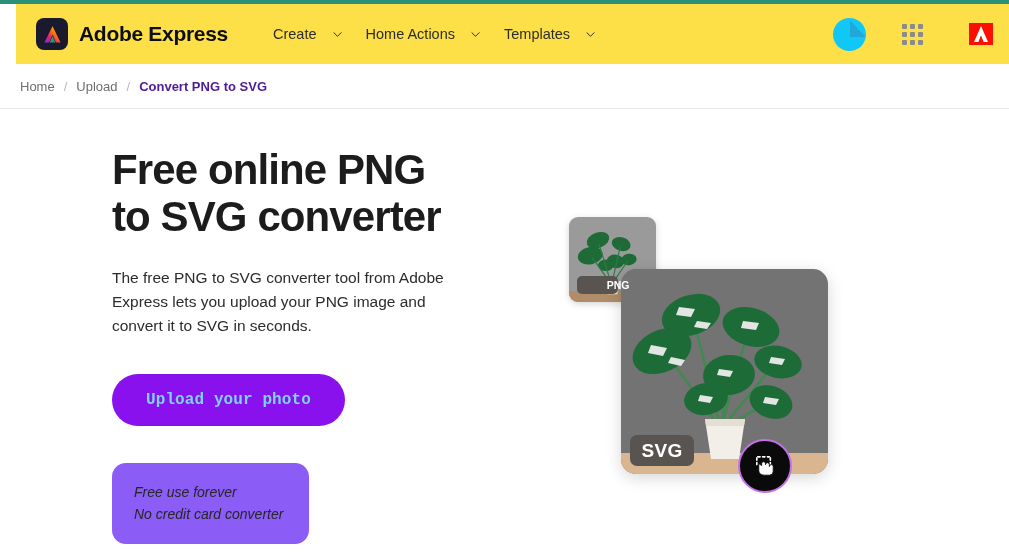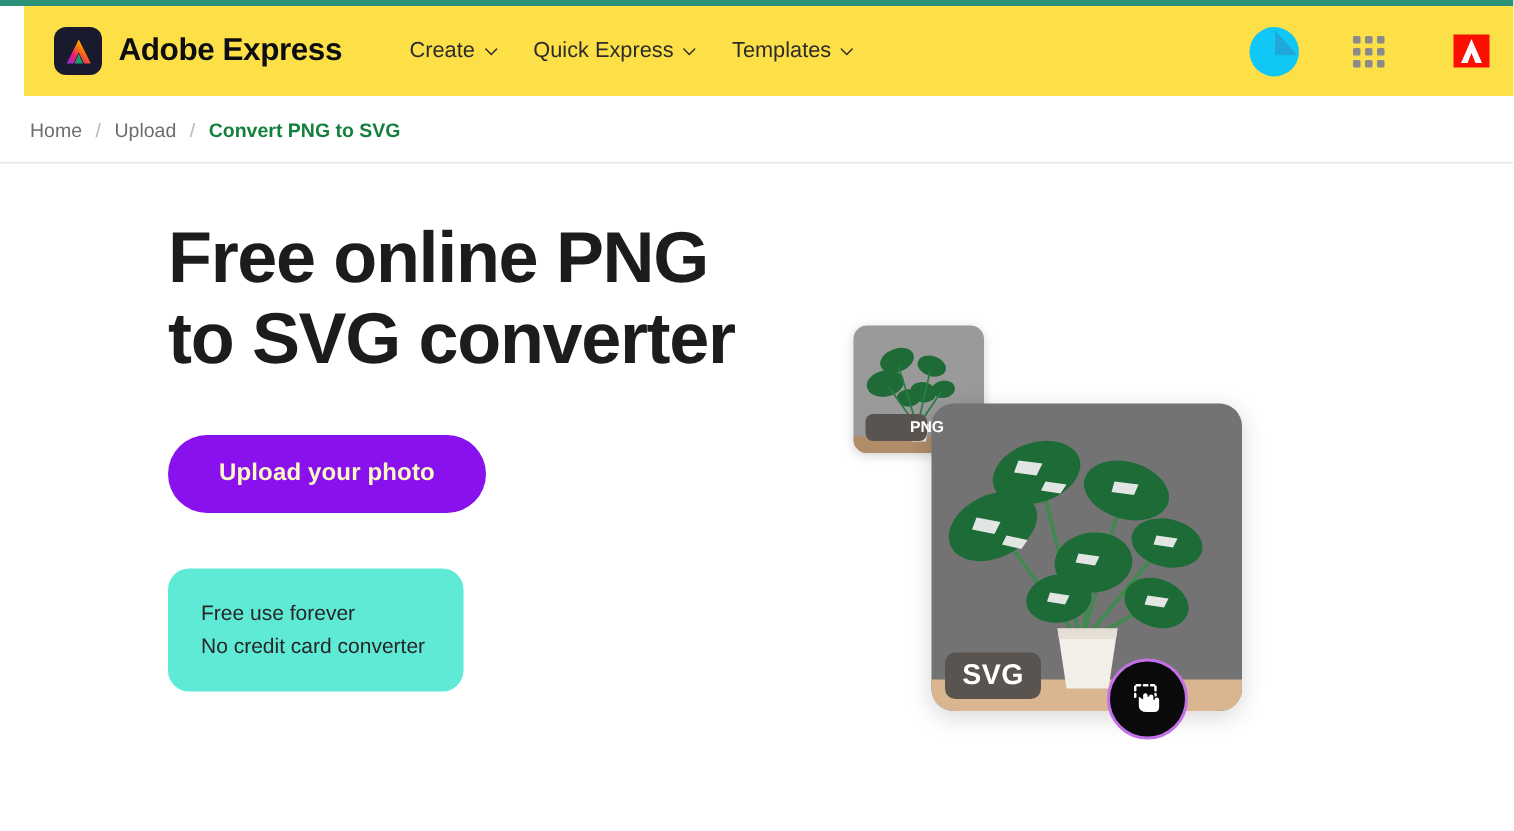--- a/index.html
+++ b/index.html
@@ -33,21 +33,21 @@
     flex: none;
   }
   .brand-name {
     margin-left: 11px;
     font-size: 21px; font-weight: bold; color: #0d0d14;
     letter-spacing: -0.3px; white-space: nowrap;
   }
 
   .nav { display: flex; align-items: center; margin-left: 33px; }
   .nav-item {
-    display: flex; align-items: center; gap: 6px;
+    display: flex; align-items: center; gap: 16px;
     font-size: 14.5px; color: #2c2c2c;
     padding: 6px 12px; cursor: pointer; white-space: nowrap;
   }
   .chev { width: 9px; height: 9px; display: block; }
   .chev svg { display: block; }
 
   .header-right {
     position: absolute; right: 0; top: 0; height: 60px;
     display: flex; align-items: center; gap: 0;
   }
@@ -74,47 +74,47 @@
   .adobe-logo svg { display: block; }
 
   
   .crumbbar {
     position: absolute; left: 0; top: 64px; width: 1009px; height: 45px;
     border-bottom: 1px solid #e8e8e8;
     display: flex; align-items: center;
   }
   .crumbs { display: flex; align-items: flex-end; margin-left: 20px; font-size: 13px; }
   .crumb { color: #6e6e6e; cursor: pointer; }
-  .crumb.current { color: #15803d; font-weight: bold; cursor: default; }
+  .crumb.current { color: #4c1d95; font-weight: bold; cursor: default; }
   .crumb-sep { color: #b9b9b9; margin: 0 9px; }
 
   
   .hero { position: absolute; left: 0; top: 109px; width: 1009px; height: 445px; }
 
   .hero-copy { position: absolute; left: 112px; top: 37px; width: 400px; }
   .hero-title {
-    font-size: 48px; line-height: 1.13; font-weight: bold;
+    font-size: 42px; line-height: 1.13; font-weight: bold;
     color: #1c1c1c; letter-spacing: -0.9px;
   }
   .hero-desc {
     margin-top: 25px; width: 360px;
     font-size: 15.5px; line-height: 1.55; color: #2c2c2c;
   }
   .cta {
     display: inline-block; margin-top: 36px;
-    background: #8811ee; color: #fef9c3;
+    background: #8811ee; color: #7dd3fc;
     font-size: 16px; font-weight: bold;
     padding: 17px 34px; border: none; border-radius: 30px;
-    cursor: pointer; font-family: Liberation Sans, sans-serif; letter-spacing: 0.1px;
+    cursor: pointer; font-family: Liberation Mono, monospace; letter-spacing: 0.1px;
   }
   .freebox {
     margin-top: 37px; width: 197px;
-    background: #5eead4; border-radius: 14px;
+    background: #8b5cf6; border-radius: 14px;
     padding: 19px 22px;
-    font-size: 14px; line-height: 1.55; color: #262626;
+    font-size: 14px; line-height: 1.55; color: #262626; font-style: italic;
   }
 
   
   .illus { position: absolute; left: 560px; top: 100px; width: 300px; height: 290px; }
 
   .card-png {
     position: absolute; left: 9px; top: 8px; width: 87px; height: 85px;
     border-radius: 9px; background: #9a9a9a; overflow: hidden;
     box-shadow: 0 2px 7px rgba(0,0,0,.17);
   }
@@ -193,21 +193,21 @@
     <nav class="nav">
       <div class="nav-item">
         <span>Create</span>
         <span class="chev">
           <svg width="9" height="9" viewBox="0 0 10 10">
               <path d="M1 3 L5 7 L9 3" fill="none" stroke="#2c2c2c" stroke-width="1.1" stroke-linecap="round"></path>
             </svg>
         </span>
       </div>
       <div class="nav-item">
-        <span>Quick Express</span>
+        <span>Home Actions</span>
         <span class="chev">
           <svg width="9" height="9" viewBox="0 0 10 10">
               <path d="M1 3 L5 7 L9 3" fill="none" stroke="#2c2c2c" stroke-width="1.1" stroke-linecap="round"></path>
             </svg>
         </span>
       </div>
       <div class="nav-item">
         <span>Templates</span>
         <span class="chev">
           <svg width="9" height="9" viewBox="0 0 10 10">
@@ -250,20 +250,21 @@
     </div>
   </div>
 
   <div class="hero">
 
     <div class="hero-copy">
       <h1 class="hero-title">
         <span>Free online PNG</span><br>
         <span>to SVG converter</span>
       </h1>
+      <p class="hero-desc">The free PNG to SVG converter tool from Adobe Express lets you upload your PNG image and convert it to SVG in seconds.</p>
       <button class="cta">Upload your photo</button>
       <div class="freebox">
         <div>Free use forever</div>
         <div>No credit card converter</div>
       </div>
     </div>
 
     <div class="illus">
 
       <div class="shelf-ext"></div>

